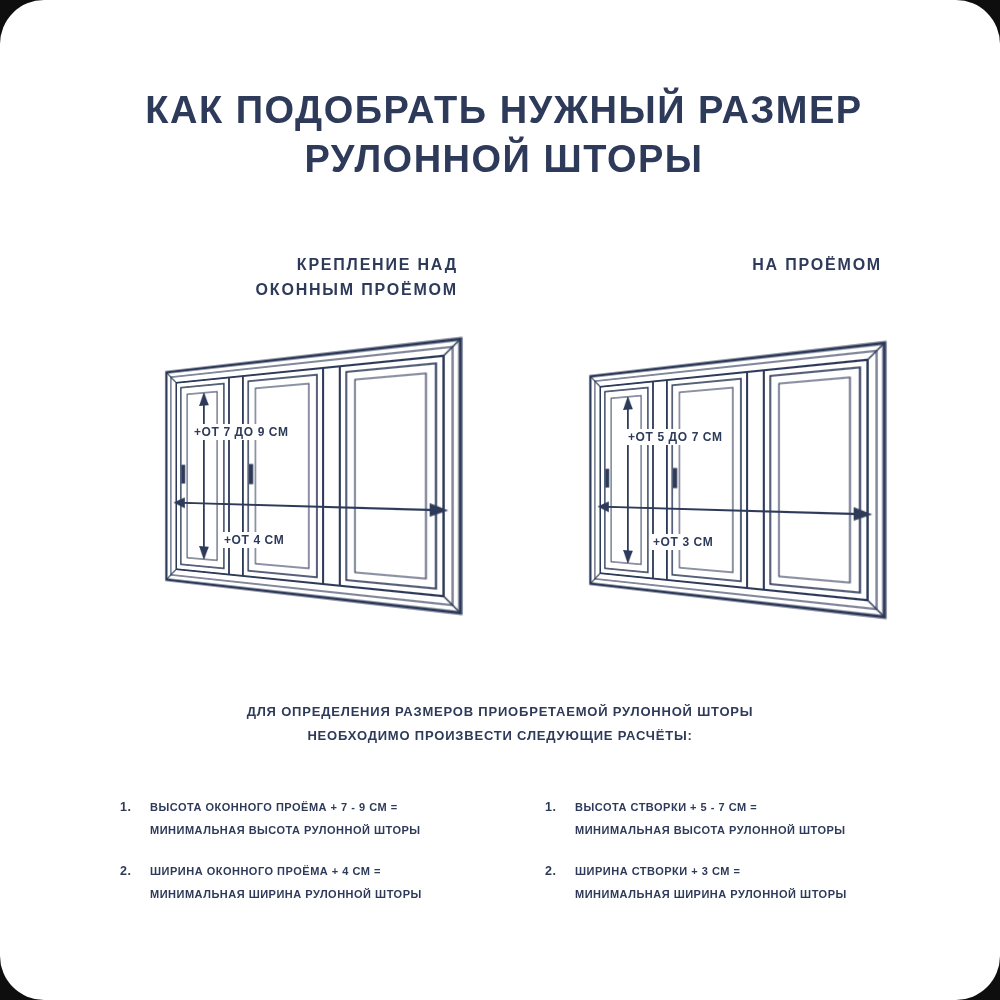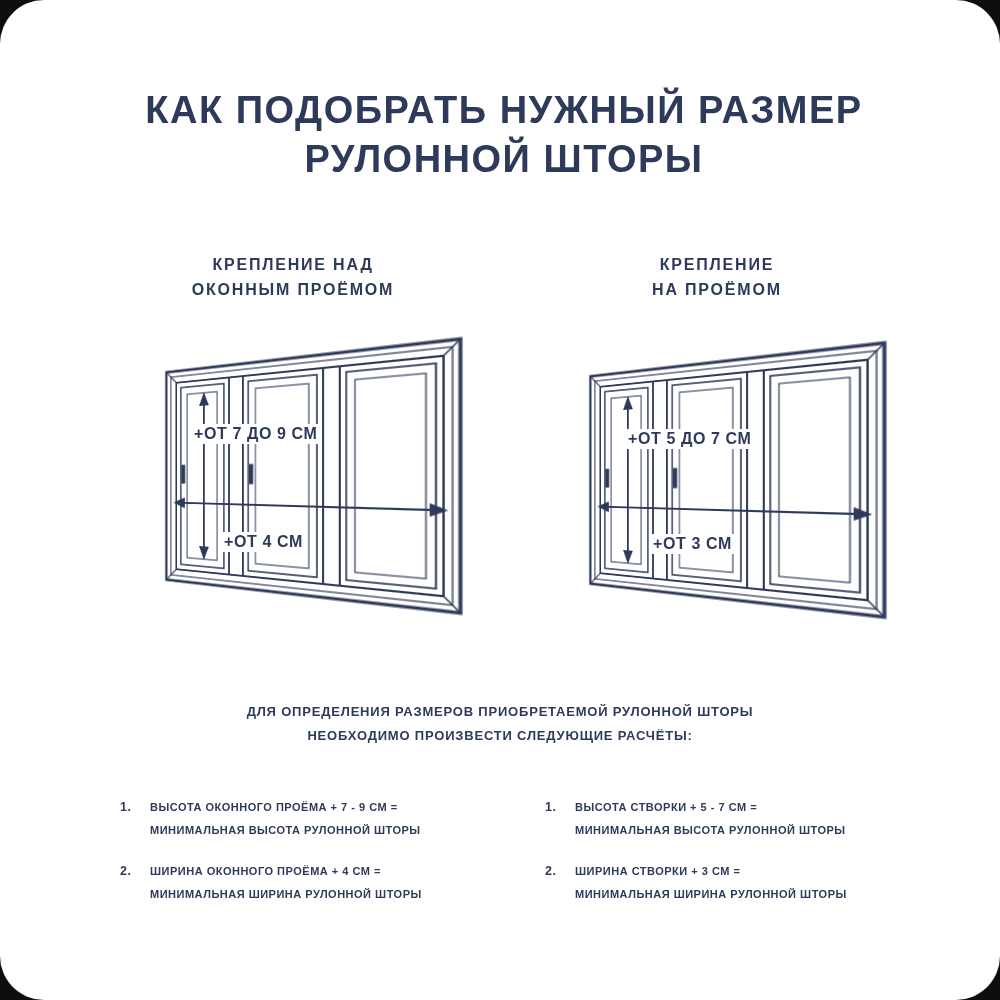--- a/index.html
+++ b/index.html
@@ -17,42 +17,42 @@
     color:#2e3a59;
   }
   .title{
     position:absolute;top:86px;left:8px;right:0;
     text-align:center;
     font-size:38px;font-weight:700;
     letter-spacing:1.5px;line-height:49px;
   }
   .col-heading{
     position:absolute;top:252px;width:330px;
-    text-align:center;
+    text-align:right;
     font-size:16px;font-weight:700;
     letter-spacing:1.8px;line-height:25px;
   }
   .heading-left{left:128px;}
   .heading-right{left:552px;}
   .scene{
     position:absolute;width:330px;height:300px;
   }
   .scene-left{left:128px;top:328px;}
   .scene-right{left:552px;top:332px;}
   .window-svg{
     position:absolute;left:15px;top:28px;
     width:300px;height:240px;display:block;
     transform:perspective(240px) rotateY(-13deg);
     transform-origin:50% 50%;
   }
   .measure-label{
     position:absolute;
     background:#ffffff;
     padding:1px 4px;
-    font-size:16px;font-weight:700;
+    font-size:12px;font-weight:700;
     letter-spacing:0.6px;
     white-space:nowrap;
   }
   .label-height-left{left:62px;top:96px;}
   .label-width-left{left:92px;top:204px;}
   .label-height-right{left:72px;top:97px;}
   .label-width-right{left:97px;top:202px;}
   .note{
     position:absolute;top:700px;left:0;right:0;
     text-align:center;
@@ -86,21 +86,20 @@
     <div>КАК ПОДОБРАТЬ НУЖНЫЙ РАЗМЕР</div>
     <div>РУЛОННОЙ ШТОРЫ</div>
   </div>
 
   <div class="col-heading heading-left">
     <div>КРЕПЛЕНИЕ НАД</div>
     <div>ОКОННЫМ ПРОЁМОМ</div>
   </div>
 
   <div class="col-heading heading-right">
-    <div>КРЕПЛЕНИЕ</div>
     <div>НА ПРОЁМОМ</div>
   </div>
 
   <div class="scene scene-left">
     <svg class="window-svg" viewBox="0 0 300 240">
       <g fill="none" stroke="#2e3a59">
         <rect x="2" y="2" width="296" height="236" stroke-width="3" fill="#ffffff"></rect>
         <rect x="8" y="8" width="284" height="224" stroke-width="1.2"></rect>
         <rect x="15" y="15" width="270" height="210" stroke-width="2"></rect>
         <line x1="2" y1="2" x2="15" y2="15" stroke-width="1.2"></line>

